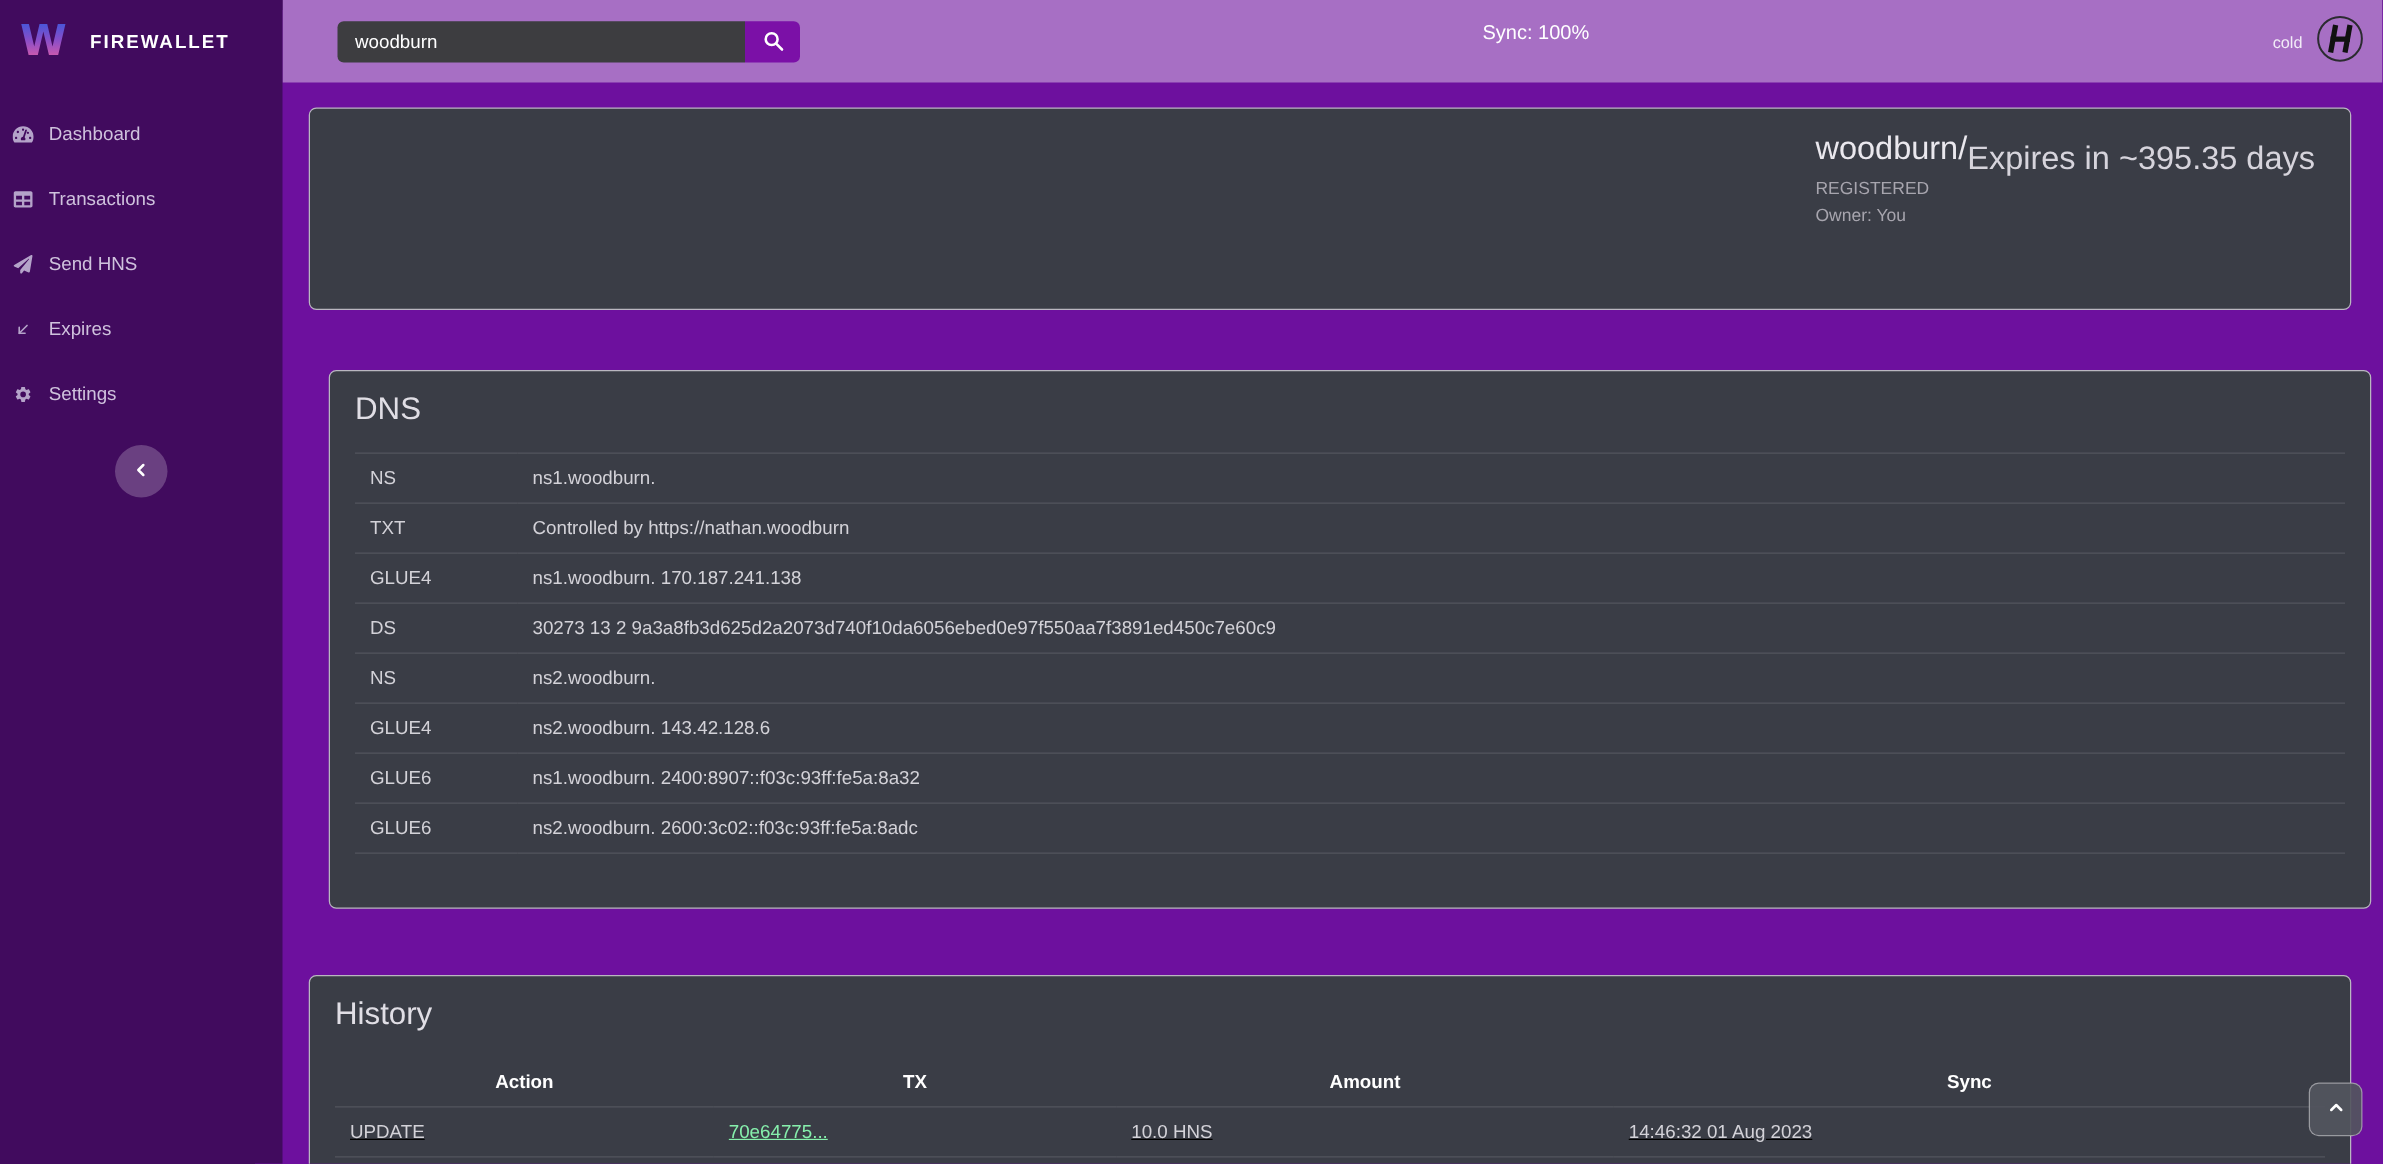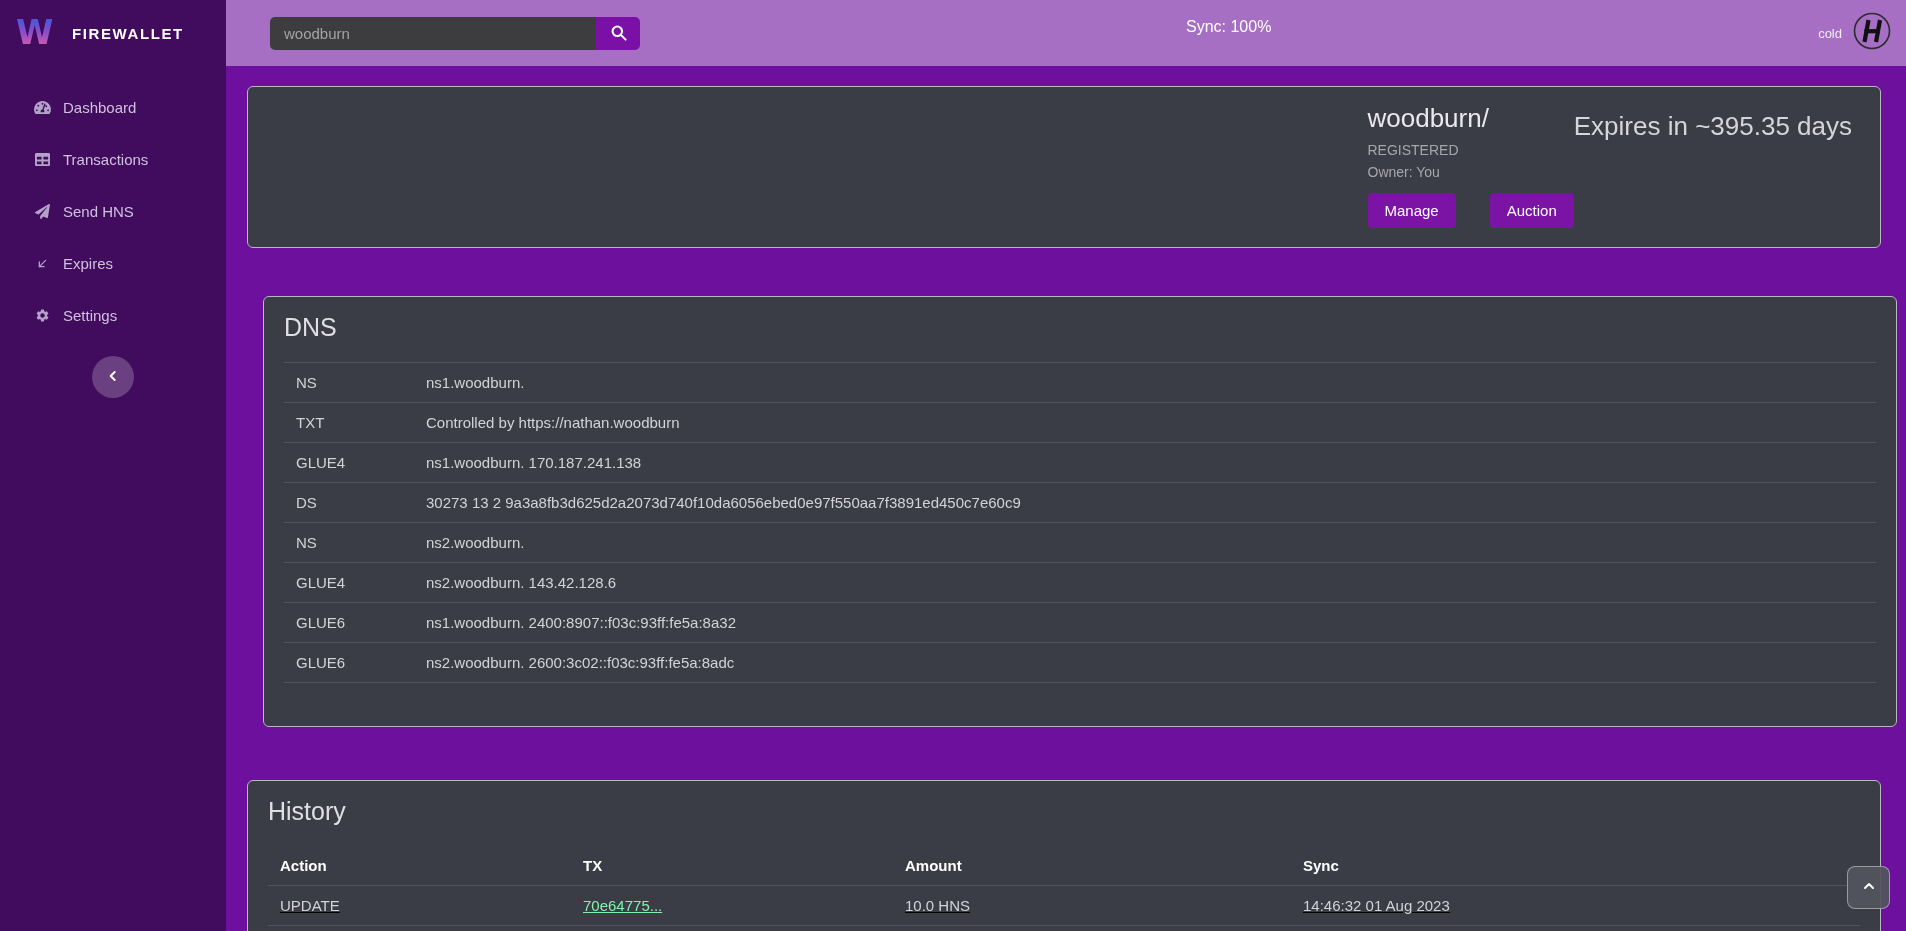--- a/index.html
+++ b/index.html
@@ -9,29 +9,29 @@
     background:#6d109e;
     font-family:"Liberation Sans", sans-serif;
   }
   .top-strip { position:absolute; left:0; top:0; width:1906px; height:8px; background:#410b5e; z-index:3; }
 
   
   .sidebar { position:absolute; left:0; top:0; width:226px; height:931px; background:#410b5e; z-index:5; }
   .brand { height:66px; display:flex; align-items:center; padding-left:15px; gap:13px; }
   .brand-name { color:#ffffff; font-weight:bold; font-size:15px; letter-spacing:1.6px; }
   .nav { padding-top:30px; }
-  .nav-item { display:flex; align-items:center; gap:11px; padding-left:33px; height:22px; margin-bottom:30px; color:#cfc2dd; font-size:15px; cursor:pointer; }
+  .nav-item { display:flex; align-items:center; gap:11px; padding-left:9px; height:22px; margin-bottom:30px; color:#cfc2dd; font-size:15px; cursor:pointer; }
   .nav-icon { width:19px; height:17px; display:flex; align-items:center; justify-content:center; color:#b4a3c9; flex:none; }
   .nav-icon svg { width:17px; height:15px; }
   .collapse-btn { width:42px; height:42px; border-radius:50%; background:rgba(255,255,255,0.22); border:none; margin:22px auto 0; display:flex; align-items:center; justify-content:center; cursor:pointer; }
 
   
   .topbar { position:absolute; left:226px; top:0; width:1680px; height:66px; background:#a76fc4; z-index:4; }
   .search-group { position:absolute; left:44px; top:17px; display:flex; }
-  .search-input { width:326px; height:33px; background:#3d3d40; border:none; border-radius:5px 0 0 5px; color:#a3a3a3; font-size:15px; padding:0 14px; outline:none; font-family:inherit; }
+  .search-input { width:326px; height:33px; background:#3d3d40; border:none; border-radius:5px 0 0 5px; color:#ffffff; font-size:15px; padding:0 14px; outline:none; font-family:inherit; }
   .search-btn { width:44px; height:33px; background:#7b10a7; border:none; border-radius:0 5px 5px 0; display:flex; align-items:center; justify-content:center; cursor:pointer; }
   .sync { position:absolute; left:960px; top:0; height:54px; display:flex; align-items:center; color:#ffffff; font-size:16px; }
   .wallet { position:absolute; right:14px; top:0; height:66px; display:flex; align-items:center; gap:10px; cursor:pointer; }
   .wallet-name { color:#f2ecf7; font-size:13px; }
 
   
   .card { position:absolute; left:247px; width:1634px; background:#3a3d46; border:1px solid #b9b7c0; border-radius:6px; padding:16px 20px; }
   .card-domain { top:86px; height:162px; }
   .card-dns { top:296px; height:431px;margin-left:16px; }
   .card-history { top:780px; height:420px; }
@@ -44,21 +44,21 @@
   .expires { color:#d6d4dc; font-size:26px; margin:8px 8px 0 0; font-weight:400; }
 
   .card-title { font-size:25px; color:#e0dee5; margin:0 0 20px; font-weight:500; }
 
   table { width:100%; border-collapse:collapse; }
   .dns-table td { padding:11px 12px; font-size:15px; color:#d3d2d8; }
   .dns-table tr { border-top:1px solid #53555e; }
   .dns-table tr:last-child { border-bottom:1px solid #53555e; }
   .dns-type { width:130px; }
 
-  .history-table th { text-align:left; padding:11px 12px; color:#ffffff; font-size:15px; font-weight:bold; }
+  .history-table th { text-align:center; padding:11px 12px; color:#ffffff; font-size:15px; font-weight:bold; }
   .history-table td { padding:11px 12px; font-size:15px; color:#d3d2d8; }
   .history-table tbody tr { border-top:1px solid #53555e;text-decoration:underline; }
   .history-table tbody tr:last-child { border-bottom:1px solid #53555e; }
   .col-action { width:303px; } .col-tx { width:322px; } .col-amount { width:398px; }
   .tx-link { color:#86efac; text-decoration:underline; cursor:pointer; }
 
   .scroll-top { position:absolute; right:16px; bottom:22px; width:43px; height:43px; border-radius:8px; background:rgba(82,85,94,0.92); border:1px solid rgba(255,255,255,0.42); display:flex; align-items:center; justify-content:center; cursor:pointer; z-index:10; }
 </style>
 </head>
 <body>
@@ -162,24 +162,20 @@
     </span>
   </div>
 </header>
 
 <section class="card card-domain">
   <div class="domain-flex">
     <div>
       <h1 class="domain-title">woodburn/</h1>
       <p class="domain-status">REGISTERED</p>
       <p class="domain-owner">Owner: You</p>
-      <div class="domain-buttons">
-        <button class="btn-purple">Manage</button>
-        <button class="btn-purple">Auction</button>
-      </div>
     </div>
     <div class="expires">Expires in ~395.35 days</div>
   </div>
 </section>
 
 <section class="card card-dns">
   <h2 class="card-title">DNS</h2>
   <table class="dns-table">
     <tbody>
       <tr>

